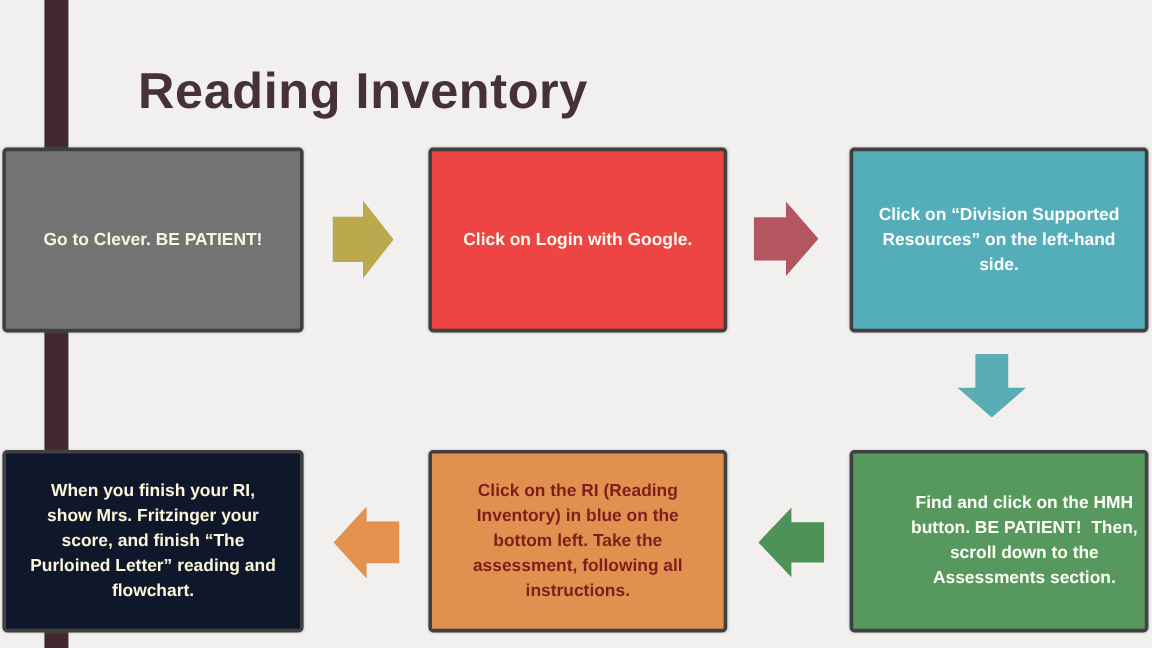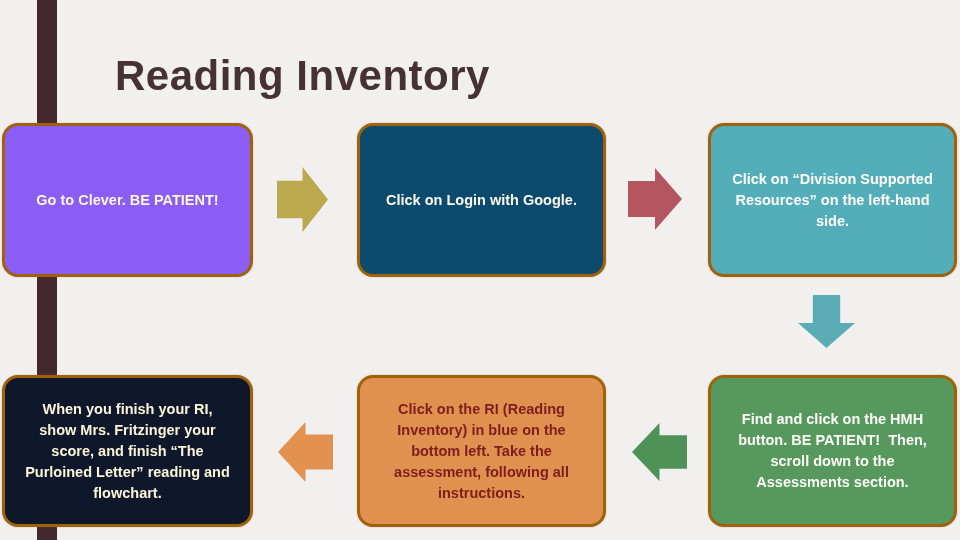--- a/index.html
+++ b/index.html
@@ -22,22 +22,22 @@
     margin: 0;
     font-size: 42px;
     font-weight: bold;
     letter-spacing: 0.5px;
     line-height: 1;
     white-space: nowrap;
   }
   .box {
     position: absolute;
     box-sizing: border-box;
-    border: 3px solid #a16207;
-    border-radius: 16px;
+    border: 3px solid #404040;
+    border-radius: 4px;
     display: flex;
     align-items: center;
     justify-content: center;
     text-align: center;
     padding: 4px 6px;
     box-shadow: 0 0 2px rgba(110,110,110,0.35);
   }
   .box-text {
     font-size: 14.5px;
     font-weight: bold;
@@ -47,44 +47,44 @@
   .arrow { position: absolute; }
   .arrow-right { clip-path: polygon(0 21%, 50% 21%, 50% 0, 100% 50%, 50% 100%, 50% 79%, 0 79%); }
   .arrow-left  { clip-path: polygon(100% 21%, 50% 21%, 50% 0, 0 50%, 50% 100%, 50% 79%, 100% 79%); }
   .arrow-down  { clip-path: polygon(26% 0, 74% 0, 74% 53%, 100% 53%, 50% 100%, 0 53%, 26% 53%); }
 
   .b1 { left: 2px;   top: 123px; width: 251px; height: 154px; }
   .b2 { left: 357px; top: 123px; width: 249px; height: 154px; }
   .b3 { left: 708px; top: 123px; width: 249px; height: 154px; }
   .b6 { left: 2px;   top: 375px; width: 251px; height: 152px; }
   .b5 { left: 357px; top: 375px; width: 249px; height: 152px; }
-  .b4 { left: 708px; top: 375px; width: 249px; height: 152px; }
+  .b4 { left: 708px; top: 375px; width: 249px; height: 152px; justify-content: flex-end; }
 
   .a1 { left: 277px; top: 167px; width: 51px; height: 65px; }
   .a2 { left: 628px; top: 168px; width: 54px; height: 62px; }
   .a3 { left: 798px; top: 295px; width: 57px; height: 53px; }
   .a4 { left: 278px; top: 422px; width: 55px; height: 60px; }
   .a5 { left: 632px; top: 423px; width: 55px; height: 58px; }
 </style>
 </head>
 <body>
 
 <div class="slide" style="background-color: rgb(241, 240, 238);">
 
   <div class="vbar" style="background-color: rgb(68, 40, 47);"></div>
 
   <h1 class="title" style="color: rgb(70, 49, 55);">Reading Inventory</h1>
 
-  <div class="box b1" style="background-color: #8b5cf6; justify-content: center;">
+  <div class="box b1" style="background-color: #737373; justify-content: center;">
     <span class="box-text" style="color: rgb(251, 245, 218);">Go to Clever. BE PATIENT!</span>
   </div>
 
   <div class="arrow arrow-right a1" style="background-color: rgb(188, 169, 77);"></div>
 
-  <div class="box b2" style="background-color: #0c4a6e;">
+  <div class="box b2" style="background-color: #ef4444;">
     <span class="box-text" style="color: rgb(253, 249, 238);">Click on Login with Google.</span>
   </div>
 
   <div class="arrow arrow-right a2" style="background-color: rgb(180, 86, 95);"></div>
 
   <div class="box b3" style="background-color: rgb(83, 174, 185);">
     <span class="box-text" style="color: rgb(253, 254, 251);">Click on “Division Supported
 Resources” on the left-hand
 side.</span>
   </div>

